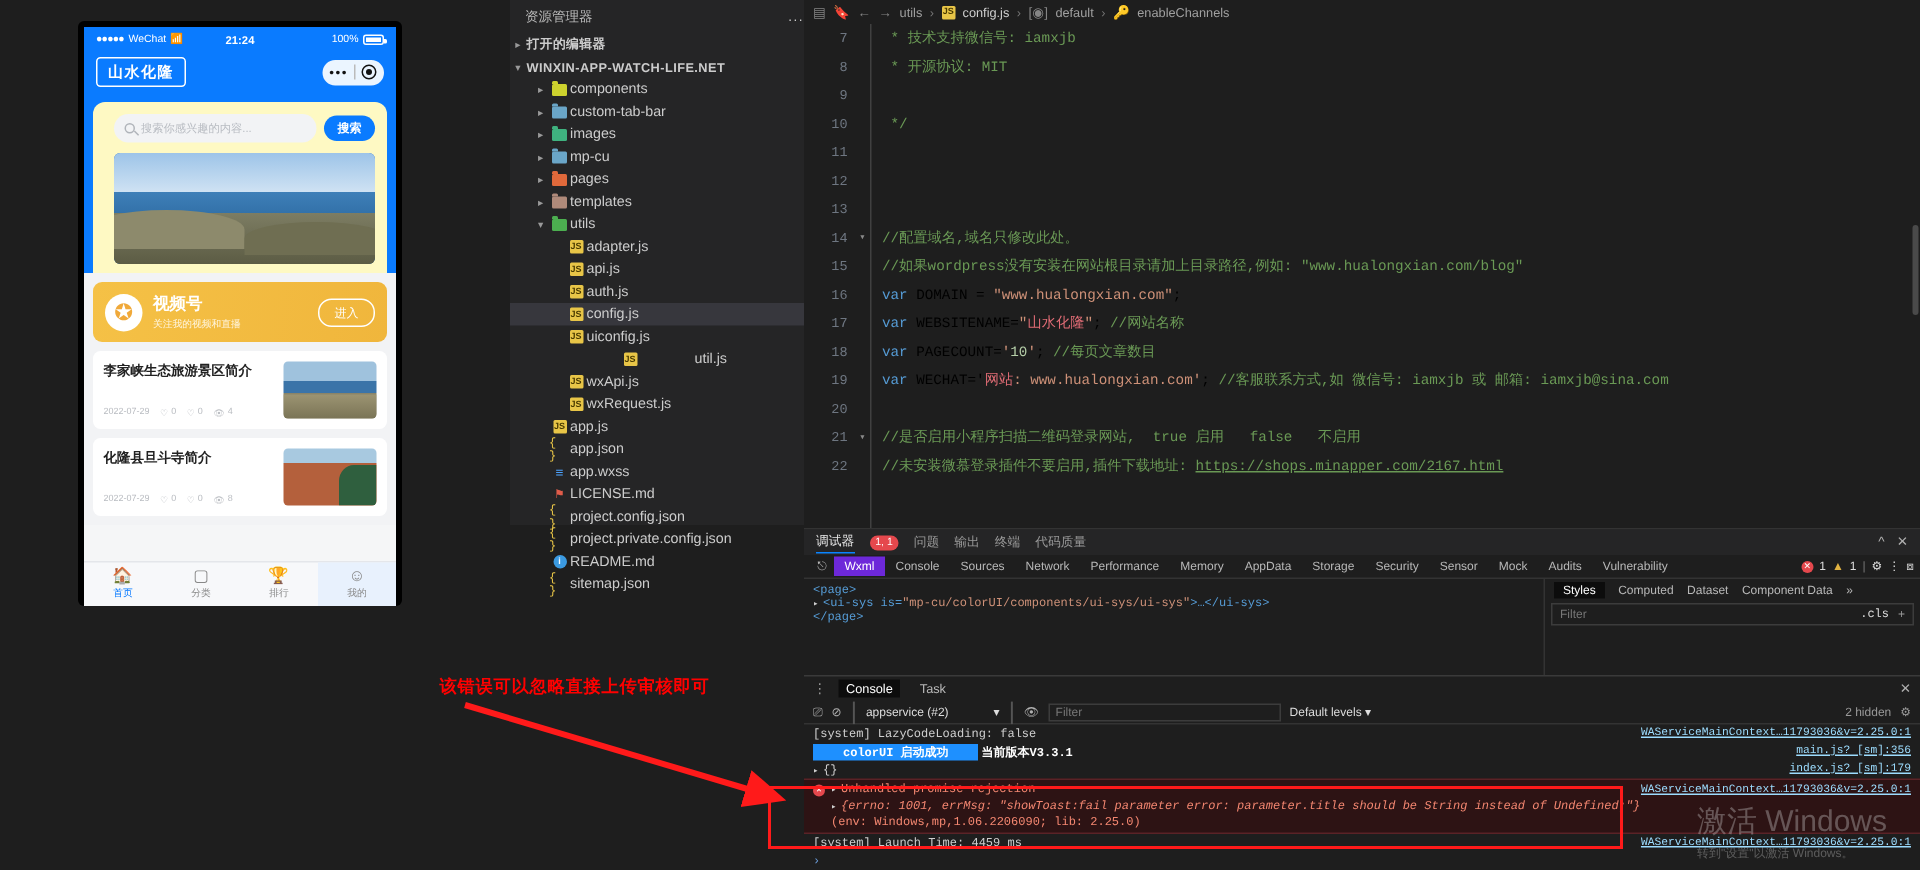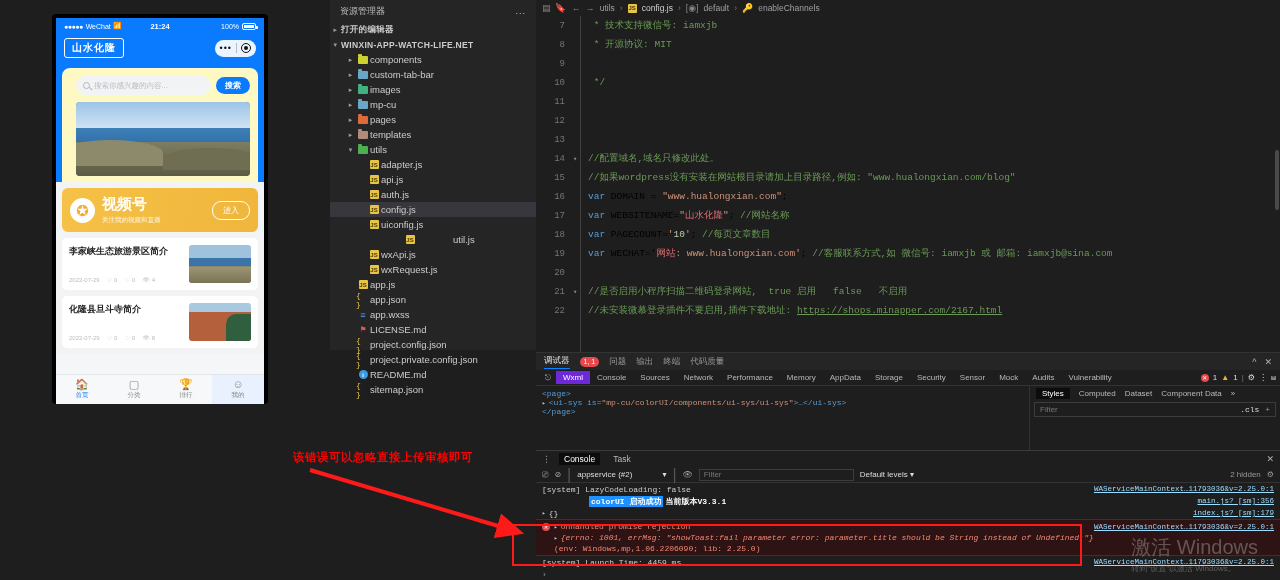--- a/index.html
+++ b/index.html
@@ -44,21 +44,21 @@
   .banner .sky{position:absolute;left:0;right:0;top:0;height:26px;background:linear-gradient(#9dc4e8,#cfe2f3);}
   .banner .water{position:absolute;left:0;right:0;top:26px;height:20px;background:linear-gradient(#3e7fb8,#2e6ca3);}
   .banner .hill{position:absolute;left:0;right:0;bottom:0;height:34px;background:linear-gradient(#7d7d63,#5c5c44);}
   .banner .hill2{position:absolute;left:-10%;bottom:10px;width:60%;height:26px;background:#8d8a6c;border-radius:50% 50% 0 0;}
   .banner .hill3{position:absolute;right:-5%;bottom:6px;width:55%;height:22px;background:#6f6e52;border-radius:50% 50% 0 0;}
   .sim-scroll { background:#f2f3f5; padding:6px; }
   .video-card { background:linear-gradient(100deg,#f5c146,#f0b63c); border-radius:6px;
     padding:7px 8px; display:flex; align-items:center; gap:7px; }
   .vc-logo { width:25px;height:25px;background:#fff;border-radius:50%;display:flex;align-items:center;justify-content:center;
     color:#f0a93a;font-size:15px;line-height:1;}
-  .vc-txt b { display:block; color:#fff; font-size:15px;font-family:Liberation Serif, serif; }
+  .vc-txt b { display:block; color:#fff; font-size:11px;font-family:Liberation Serif, serif; }
   .vc-txt s { display:block; color:#fff6e0; font-size:6.5px; text-decoration:none; margin-top:2px;}
   .vc-btn { margin-left:auto; border:1px solid #fff; border-radius:9px; color:#fff; font-size:8px; padding:3px 10px;}
   .art { background:#fff; border-radius:5px; margin-top:6px; padding:7px 7px; display:flex; gap:6px; }
   .art-main{flex:1; display:flex; flex-direction:column; justify-content:space-between;}
   .art-title{font-size:9px;color:#222;font-weight:bold;}
   .art-meta{display:flex;align-items:center;gap:7px;color:#b9bcc1;font-size:6px;}
   .art-meta i{font-style:normal;display:flex;align-items:center;gap:2px;}
   .art-thumb{width:62px;height:38px;border-radius:3px;overflow:hidden;position:relative;}
   .t1{background:linear-gradient(#9fc2dd 0 35%,#3b74a8 35% 55%,#8a8468 55% 100%);}
   .t1::after{content:"";position:absolute;left:0;right:0;bottom:0;height:16px;background:linear-gradient(#9c9472,#7a7456);}
@@ -66,21 +66,21 @@
   .t2::after{content:"";position:absolute;right:0;bottom:0;width:40%;height:70%;background:#2f5f3e;border-radius:40% 0 0 0;}
   .tabbar{position:absolute;left:0;right:0;bottom:0;height:30px;background:#f7f8fa;border-top:1px solid #e4e6ea;
     display:flex;}
   .tab{flex:1;display:flex;flex-direction:column;align-items:center;justify-content:center;gap:1px;font-size:6.5px;color:#888;}
   .tab.active{color:#0a7bff;}
   .tab .gi{font-size:11px;line-height:11px;}
   .tab.sel-bg{background:#e8f1fd;}
   .tab-ghost{position:absolute;left:8px;bottom:7px;color:#c9ccd1;font-size:8px;letter-spacing:1px;}
 
   
-  .explorer{position:absolute;left:330px;top:0;width:206px;height:350px;background:#252526;}
+  .explorer{position:absolute;left:340px;top:0;width:206px;height:350px;background:#252526;}
   .ex-head{height:22px;display:flex;align-items:center;padding:0 10px;color:#bbbbbb;font-size:9px;}
   .ex-head .dots{margin-left:auto;letter-spacing:1px;color:#cccccc;}
   .ex-row{height:15px;display:flex;align-items:center;color:#cccccc;font-size:9.5px;cursor:default;}
   .ex-row.sec{font-size:8.5px;font-weight:bold;letter-spacing:.3px;}
   .ex-row.selected{background:#37373d;}
   .arr{width:11px;text-align:center;color:#9a9a9a;font-size:7px;flex:0 0 11px;}
   .arr.down::before{content:"\25BE";}
   .arr.right::before{content:"\25B8";}
   .fico{width:14px;flex:0 0 14px;display:flex;align-items:center;justify-content:center;font-size:9px;}
   .sq{width:10px;height:8px;border-radius:1px;display:inline-block;position:relative;}
@@ -152,21 +152,21 @@
   .cs-bar{height:16px;display:flex;align-items:center;gap:6px;padding:0 6px;border-bottom:1px solid #333;}
   .cs-bar .ic{color:#b0b0b0;font-size:8px;}
   .cs-sel{color:#ddd;font-size:8px;display:flex;align-items:center;gap:30px;}
   .cs-filter{flex:0 0 155px;border:1px solid #3c3c3c;height:12px;display:flex;align-items:center;
     padding:0 4px;color:#777;font-size:8px;}
   .cs-levels{color:#ddd;font-size:8px;}
   .cs-hidden{margin-left:auto;color:#999;font-size:8px;display:flex;gap:6px;align-items:center;}
   .cs-line{height:12px;display:flex;align-items:center;padding:0 6px;font-family:"Liberation Mono",monospace;
     font-size:8px;color:#cfcfcf;position:relative;}
   .cs-src{margin-left:auto;color:#9cdcfe;text-decoration:underline;font-size:7.5px;}
-  .tag-blue{background:#1e90ff;color:#fff;font-weight:bold;padding:0 2px;font-size:8px;margin-left:47px;}
+  .tag-blue{background:#1e90ff;color:#fff;font-weight:bold;padding:0 20px;font-size:8px;}
   .tag-ver{color:#fff;font-weight:bold;font-size:8px;margin-left:2px;text-align:right;}
   .err-block{background:#2d1314;border-top:1px solid #5a2327;border-bottom:1px solid #5a2327;
     padding:1px 6px;color:#f48771;font-family:"Liberation Mono",monospace;font-size:8px;}
   .err-block .l{display:flex;align-items:center;height:11px;}
   .err-block i{font-style:italic;}
   .err-dot{width:8px;height:8px;border-radius:50%;background:#e5484d;color:#fff;font-size:6px;
     display:inline-flex;align-items:center;justify-content:center;margin-right:4px;flex:0 0 8px;}
   .tri{font-size:6px;color:#cfcfcf;margin-right:3px;}
 
   

